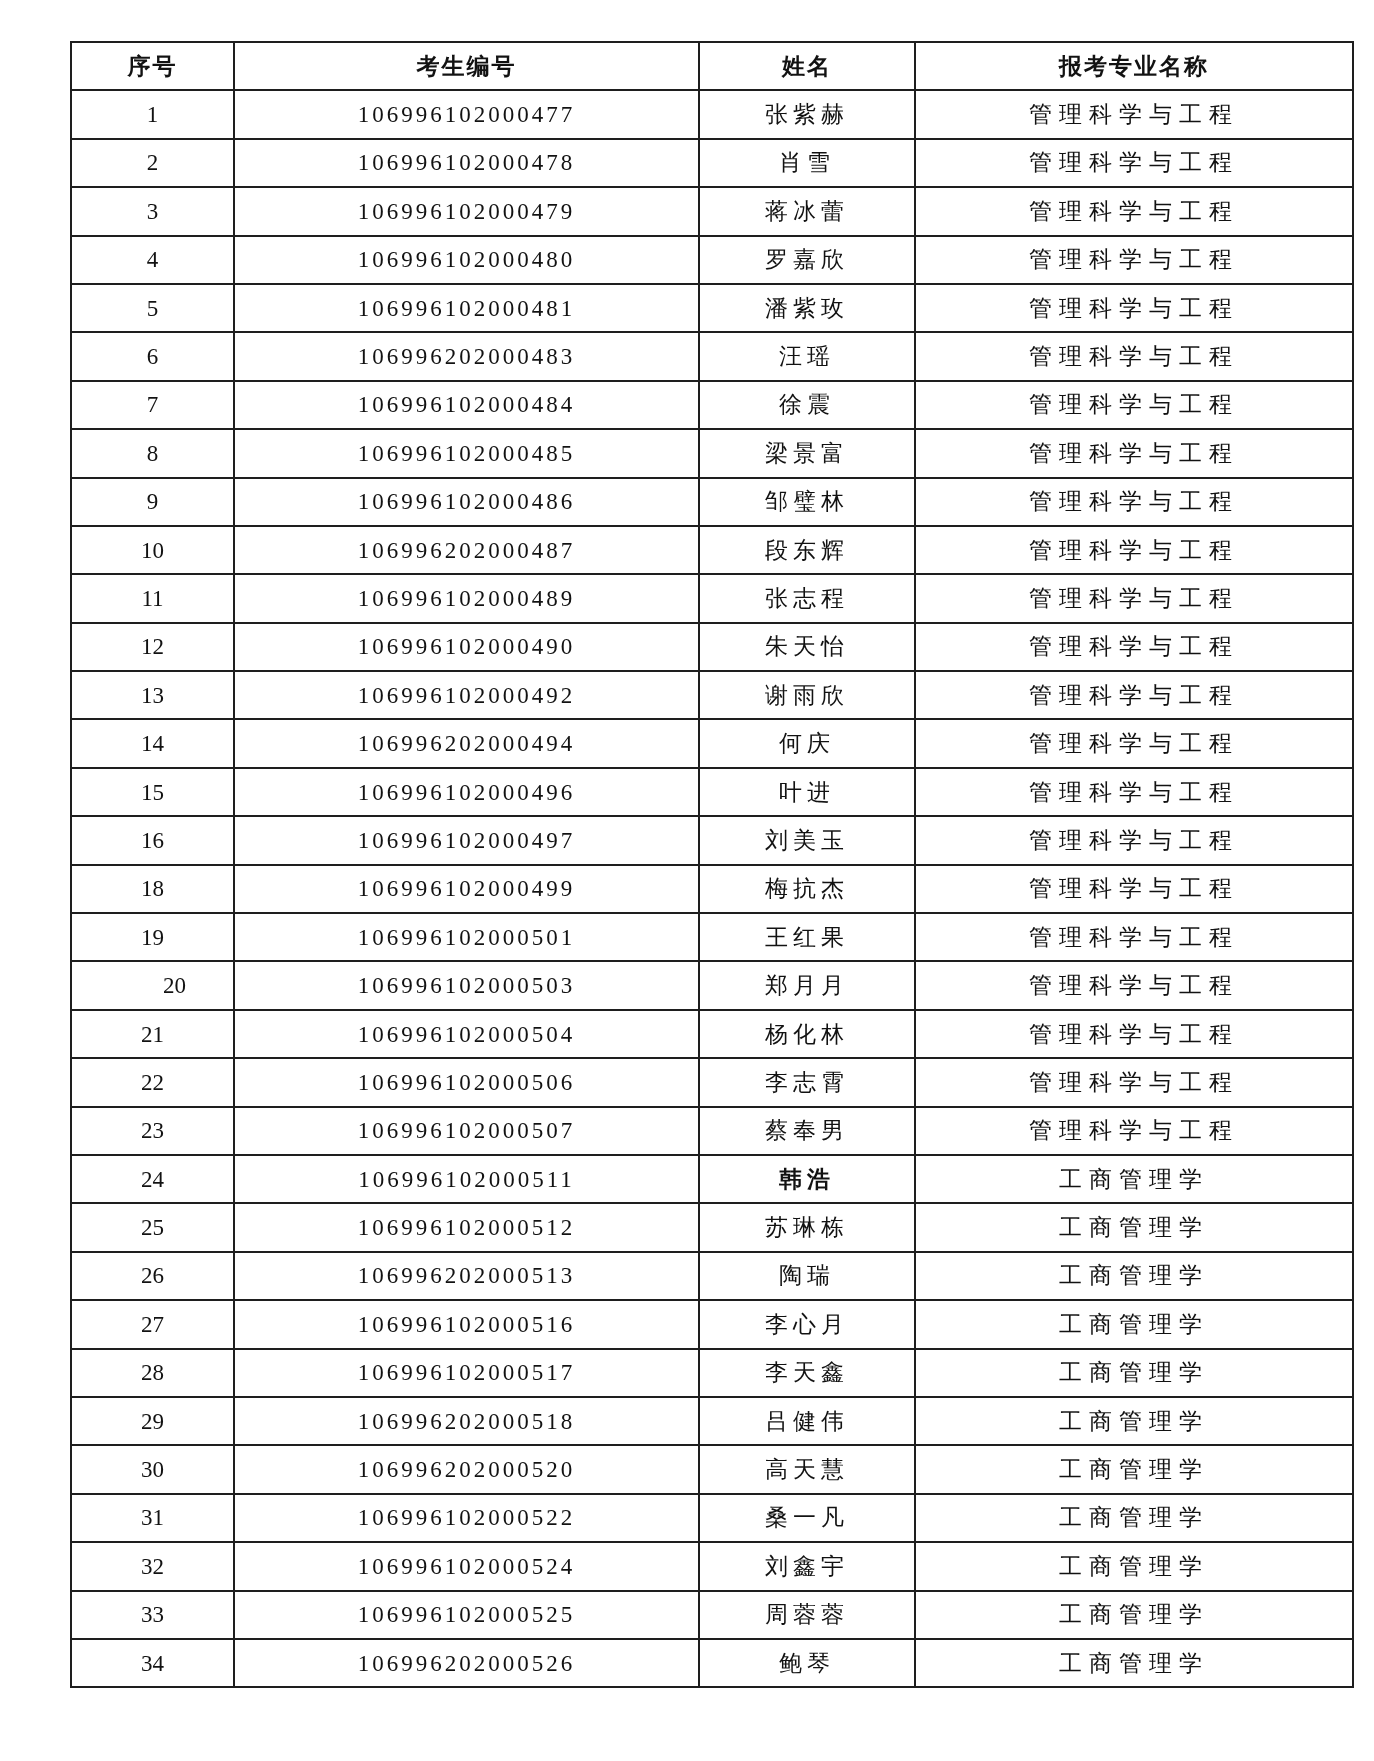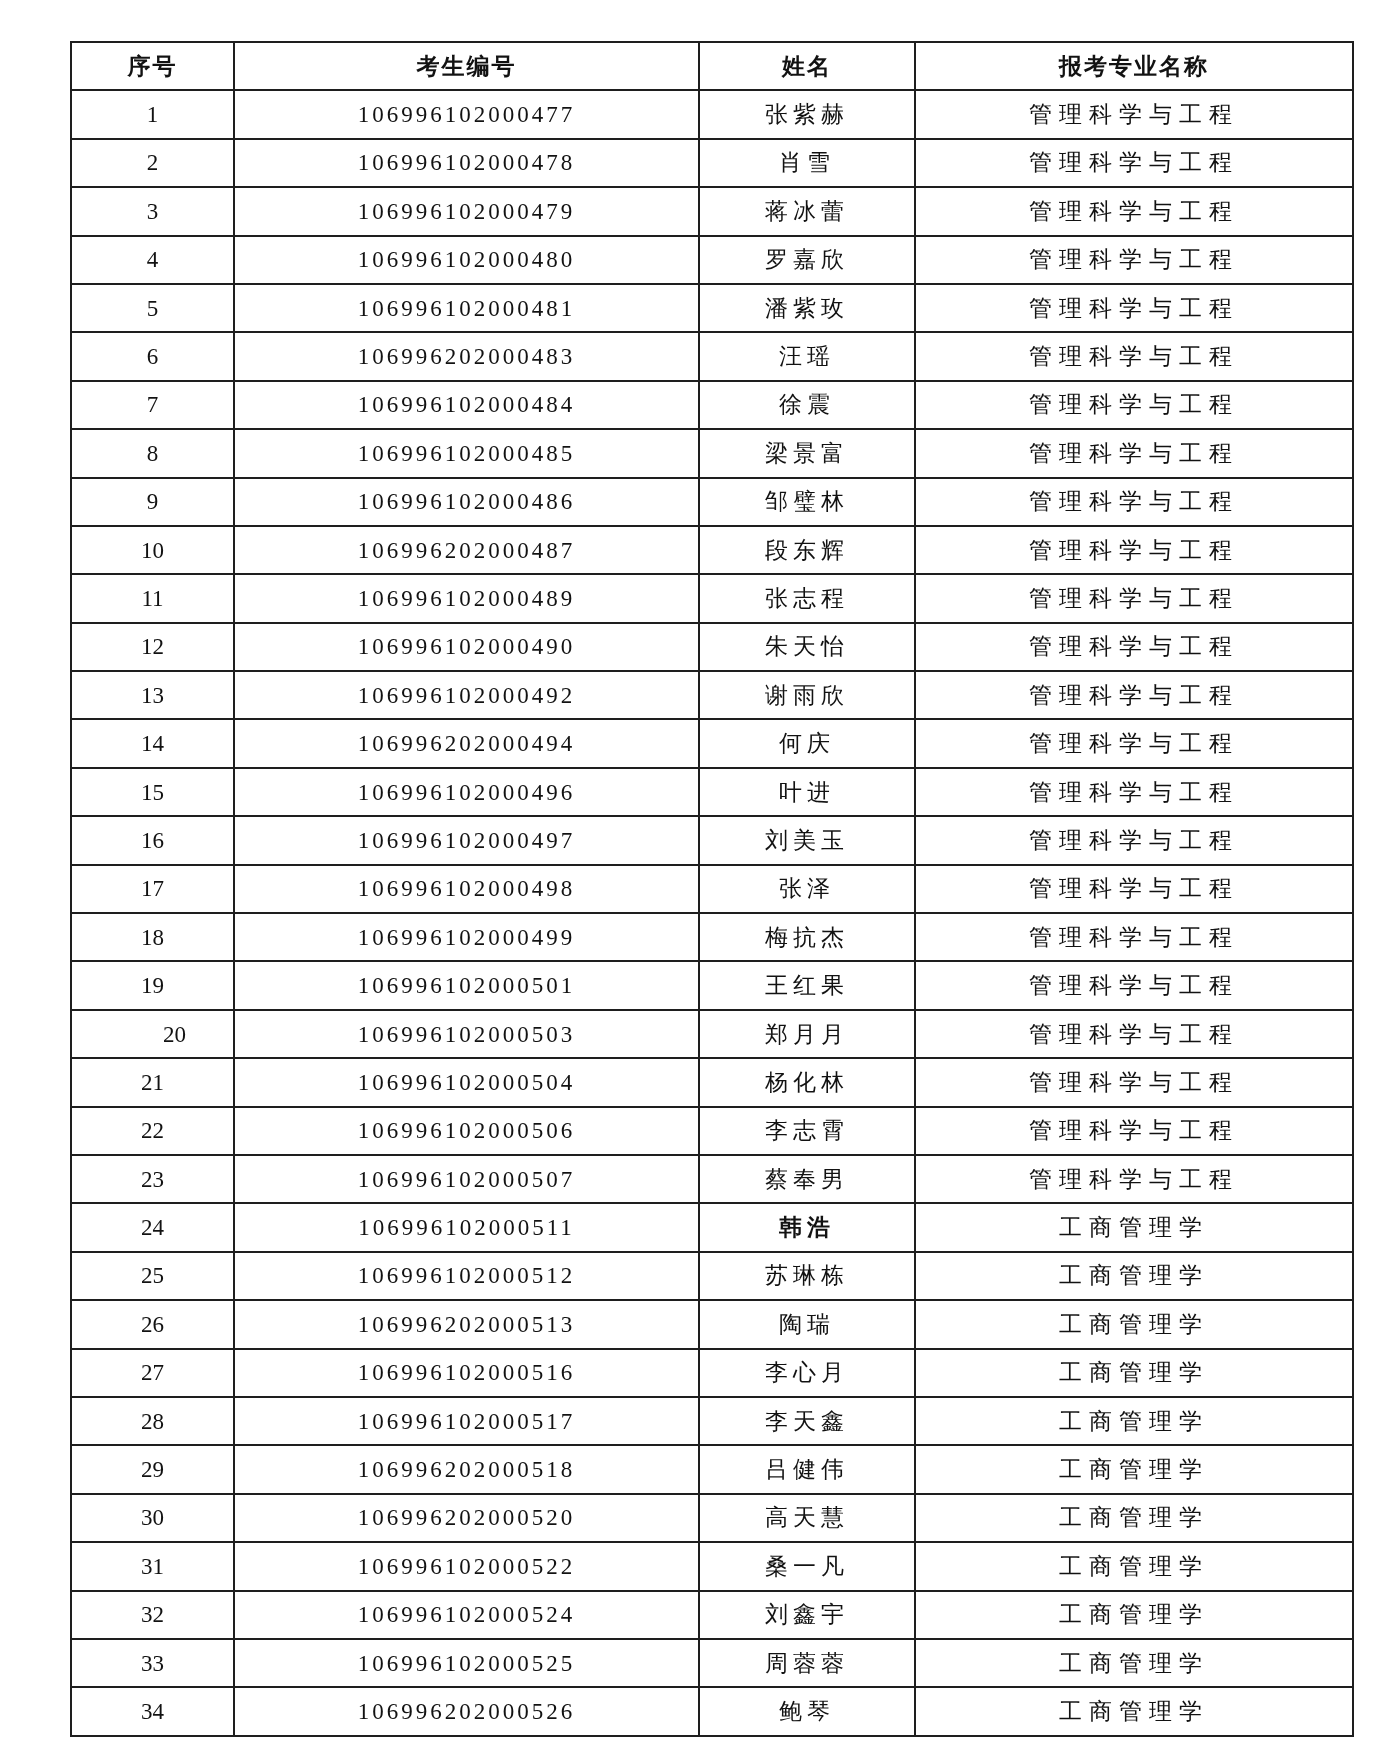--- a/index.html
+++ b/index.html
@@ -155,26 +155,20 @@
           <td class="col-name" style="border-color: rgb(30, 30, 30);">叶进</td>
           <td class="col-major" style="border-color: rgb(30, 30, 30);">管理科学与工程</td>
         </tr>
         <tr>
           <td class="col-seq" style="border-color: rgb(30, 30, 30);">16</td>
           <td class="col-id" style="border-color: rgb(30, 30, 30);">106996102000497</td>
           <td class="col-name" style="border-color: rgb(30, 30, 30);">刘美玉</td>
           <td class="col-major" style="border-color: rgb(30, 30, 30);">管理科学与工程</td>
         </tr>
         <tr>
-          <td class="col-seq" style="border-color: rgb(30, 30, 30);">17</td>
-          <td class="col-id" style="border-color: rgb(30, 30, 30);">106996102000498</td>
-          <td class="col-name" style="border-color: rgb(30, 30, 30);">张泽</td>
-          <td class="col-major" style="border-color: rgb(30, 30, 30);">管理科学与工程</td>
-        </tr>
-        <tr>
           <td class="col-seq" style="border-color: rgb(30, 30, 30);">18</td>
           <td class="col-id" style="border-color: rgb(30, 30, 30);">106996102000499</td>
           <td class="col-name" style="border-color: rgb(30, 30, 30);">梅抗杰</td>
           <td class="col-major" style="border-color: rgb(30, 30, 30);">管理科学与工程</td>
         </tr>
         <tr>
           <td class="col-seq" style="border-color: rgb(30, 30, 30);">19</td>
           <td class="col-id" style="border-color: rgb(30, 30, 30);">106996102000501</td>
           <td class="col-name" style="border-color: rgb(30, 30, 30);">王红果</td>
           <td class="col-major" style="border-color: rgb(30, 30, 30);">管理科学与工程</td>

